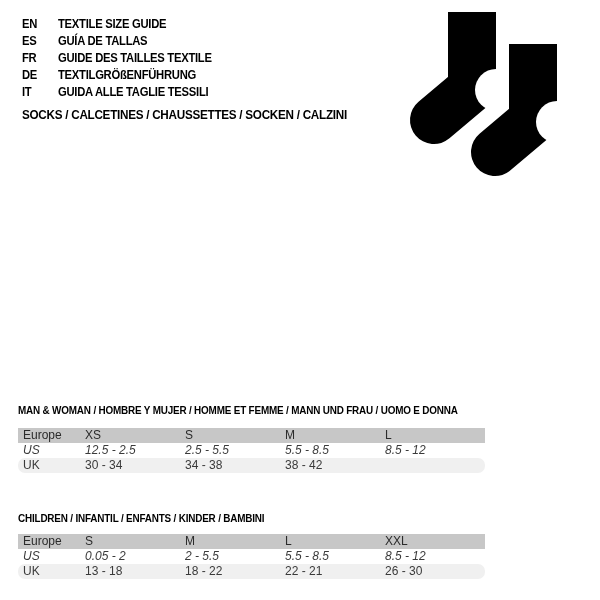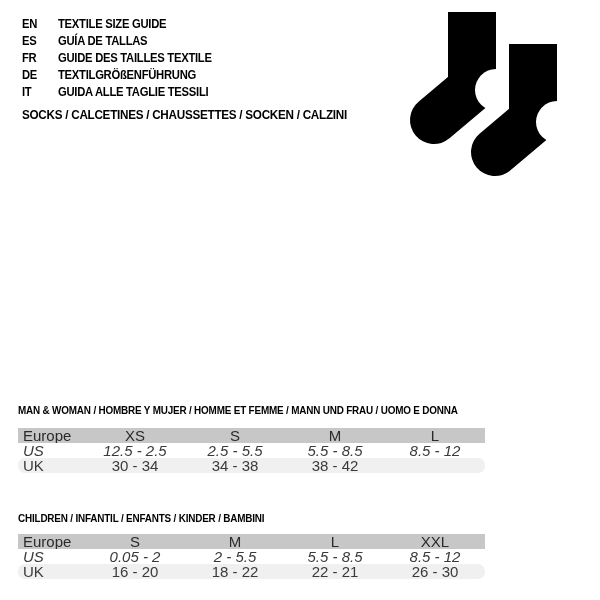--- a/index.html
+++ b/index.html
@@ -42,26 +42,26 @@
   .size-table {
     position:absolute; left:18px; width:467px;
   }
   .size-table.t1 { top:428px; }
   .size-table.t2 { top:534px; }
 
   .t-row {
     display:grid;
     grid-template-columns:67px 100px 100px 100px 100px;
     height:15px; line-height:15px;
-    font-size:15px; color:#3a3a3a;
+    font-size:12px; color:#3a3a3a;
   }
   .t-row.t-head { background:#c7c7c7; color:#2b2b2b; }
   .t-row.row-a  { background:#ffffff;font-style:italic; }
   .t-row.row-b  { background:#f0f0f0;border-radius:7px; }
-  .cell { text-align:center; white-space:nowrap; overflow:hidden; }
+  .cell { text-align:left; white-space:nowrap; overflow:hidden; }
   .cell.first { text-align:left; padding-left:5px; }
 </style>
 </head>
 <body>
 
 <div class="lang-list">
   <div class="lang-row">
     <span class="lang-code">EN</span>
     <span class="lang-label">TEXTILE SIZE GUIDE</span>
   </div>
@@ -137,18 +137,18 @@
   </div>
   <div class="t-row row-a">
     <div class="cell first">US</div>
     <div class="cell">0.05 - 2</div>
     <div class="cell">2 - 5.5</div>
     <div class="cell">5.5 - 8.5</div>
     <div class="cell">8.5 - 12</div>
   </div>
   <div class="t-row row-b">
     <div class="cell first">UK</div>
-    <div class="cell">16 - 20</div>
+    <div class="cell">13 - 18</div>
     <div class="cell">18 - 22</div>
     <div class="cell">22 - 21</div>
     <div class="cell">26 - 30</div>
   </div>
 </div>
 
 </body></html>

